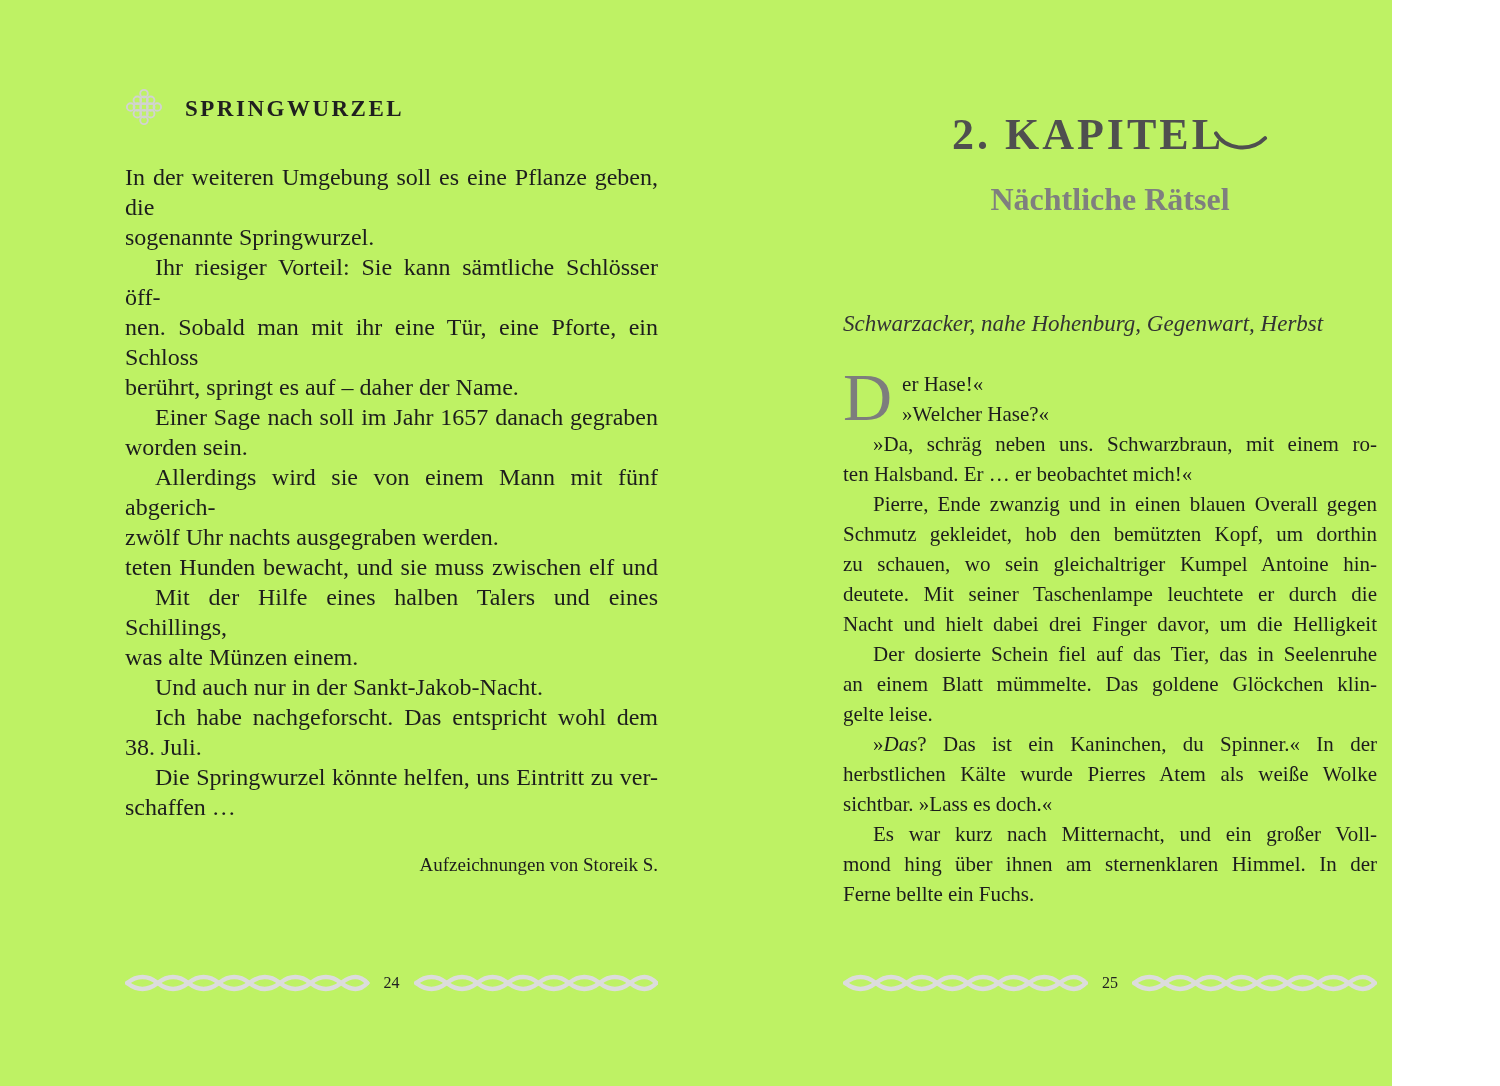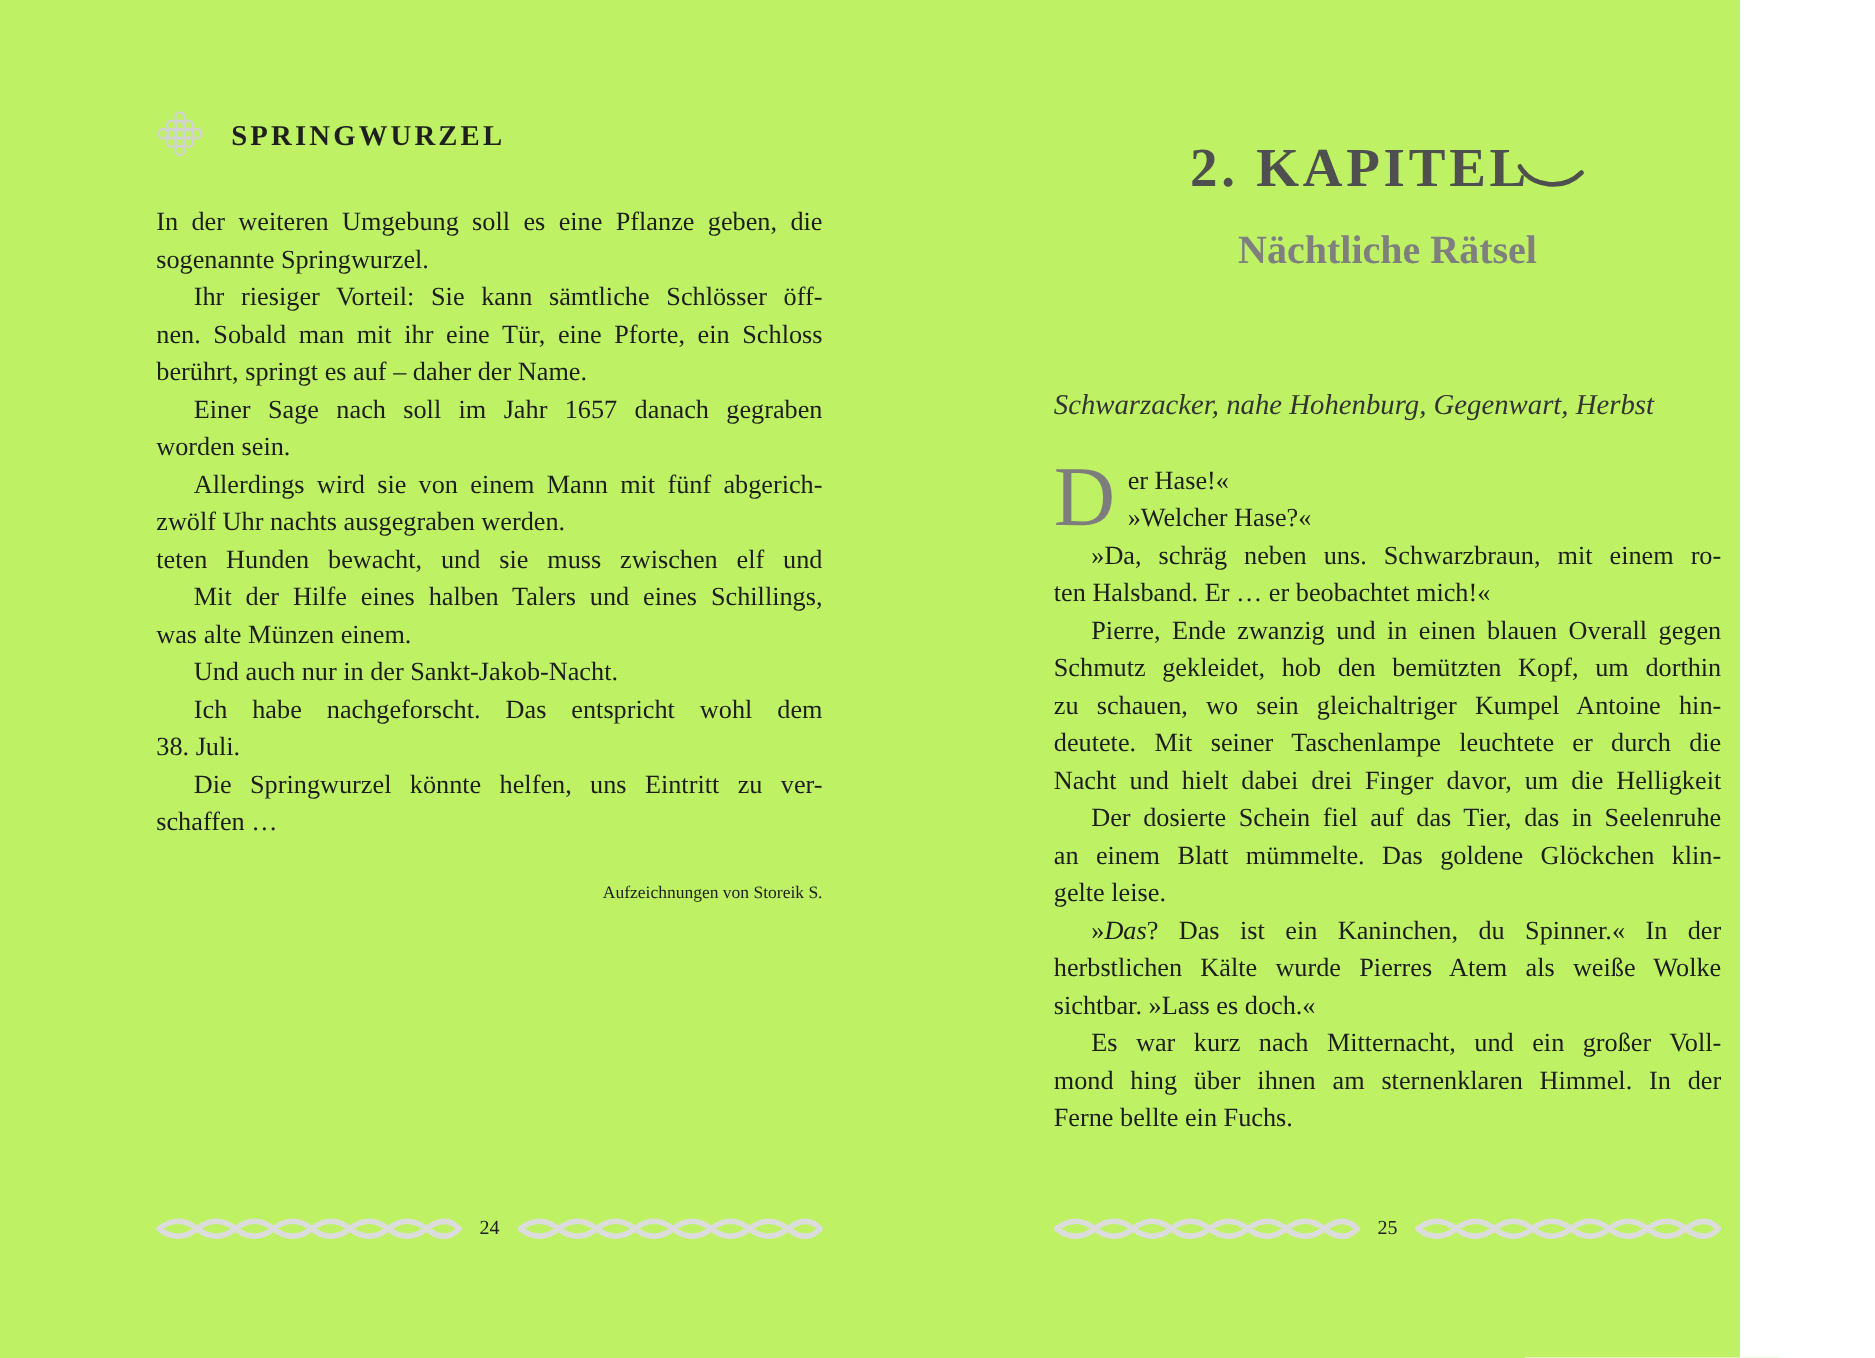--- a/index.html
+++ b/index.html
@@ -11,28 +11,28 @@
   .page-left  { position:absolute; left:125px; top:86px;  width:533px; }
   .page-right { position:absolute; left:843px; top:85px;  width:534px; }
 
   
   .running-head { display:flex; align-items:center; gap:22px; height:46px; }
   .running-head .knot { flex:0 0 auto; }
   .running-head-title {
     font-weight:700; font-size:23px; letter-spacing:2.5px; color:#1f1f1f;
   }
 
-  .body-text { margin-top:30px; font-size:21px; }
+  .body-text { margin-top:30px; font-size:24px; }
   .para { }
   .line { line-height:30px; text-align:justify; text-align-last:justify; white-space:normal; }
   .line.lastline { text-align-last:left; }
   .para.indent .firstline { text-indent:30px; }
   .line i { font-style:italic;margin-top:28px; }
 
-  .signature { margin-top:28px; line-height:30px; font-size:14px; text-align:right; }
+  .signature { margin-top:28px; line-height:30px; font-size:19px; text-align:right; }
 
   
   .chapter-title {
     margin-top:24px; text-align:center;
     font-family:Liberation Serif, serif; font-weight:700;
     font-size:44px; line-height:52px; letter-spacing:3px; color:#4f4f4f;
     white-space:nowrap;
   }
   .chapter-title .swash { vertical-align:-4px; margin-left:-10px; }
   .chapter-subtitle {

